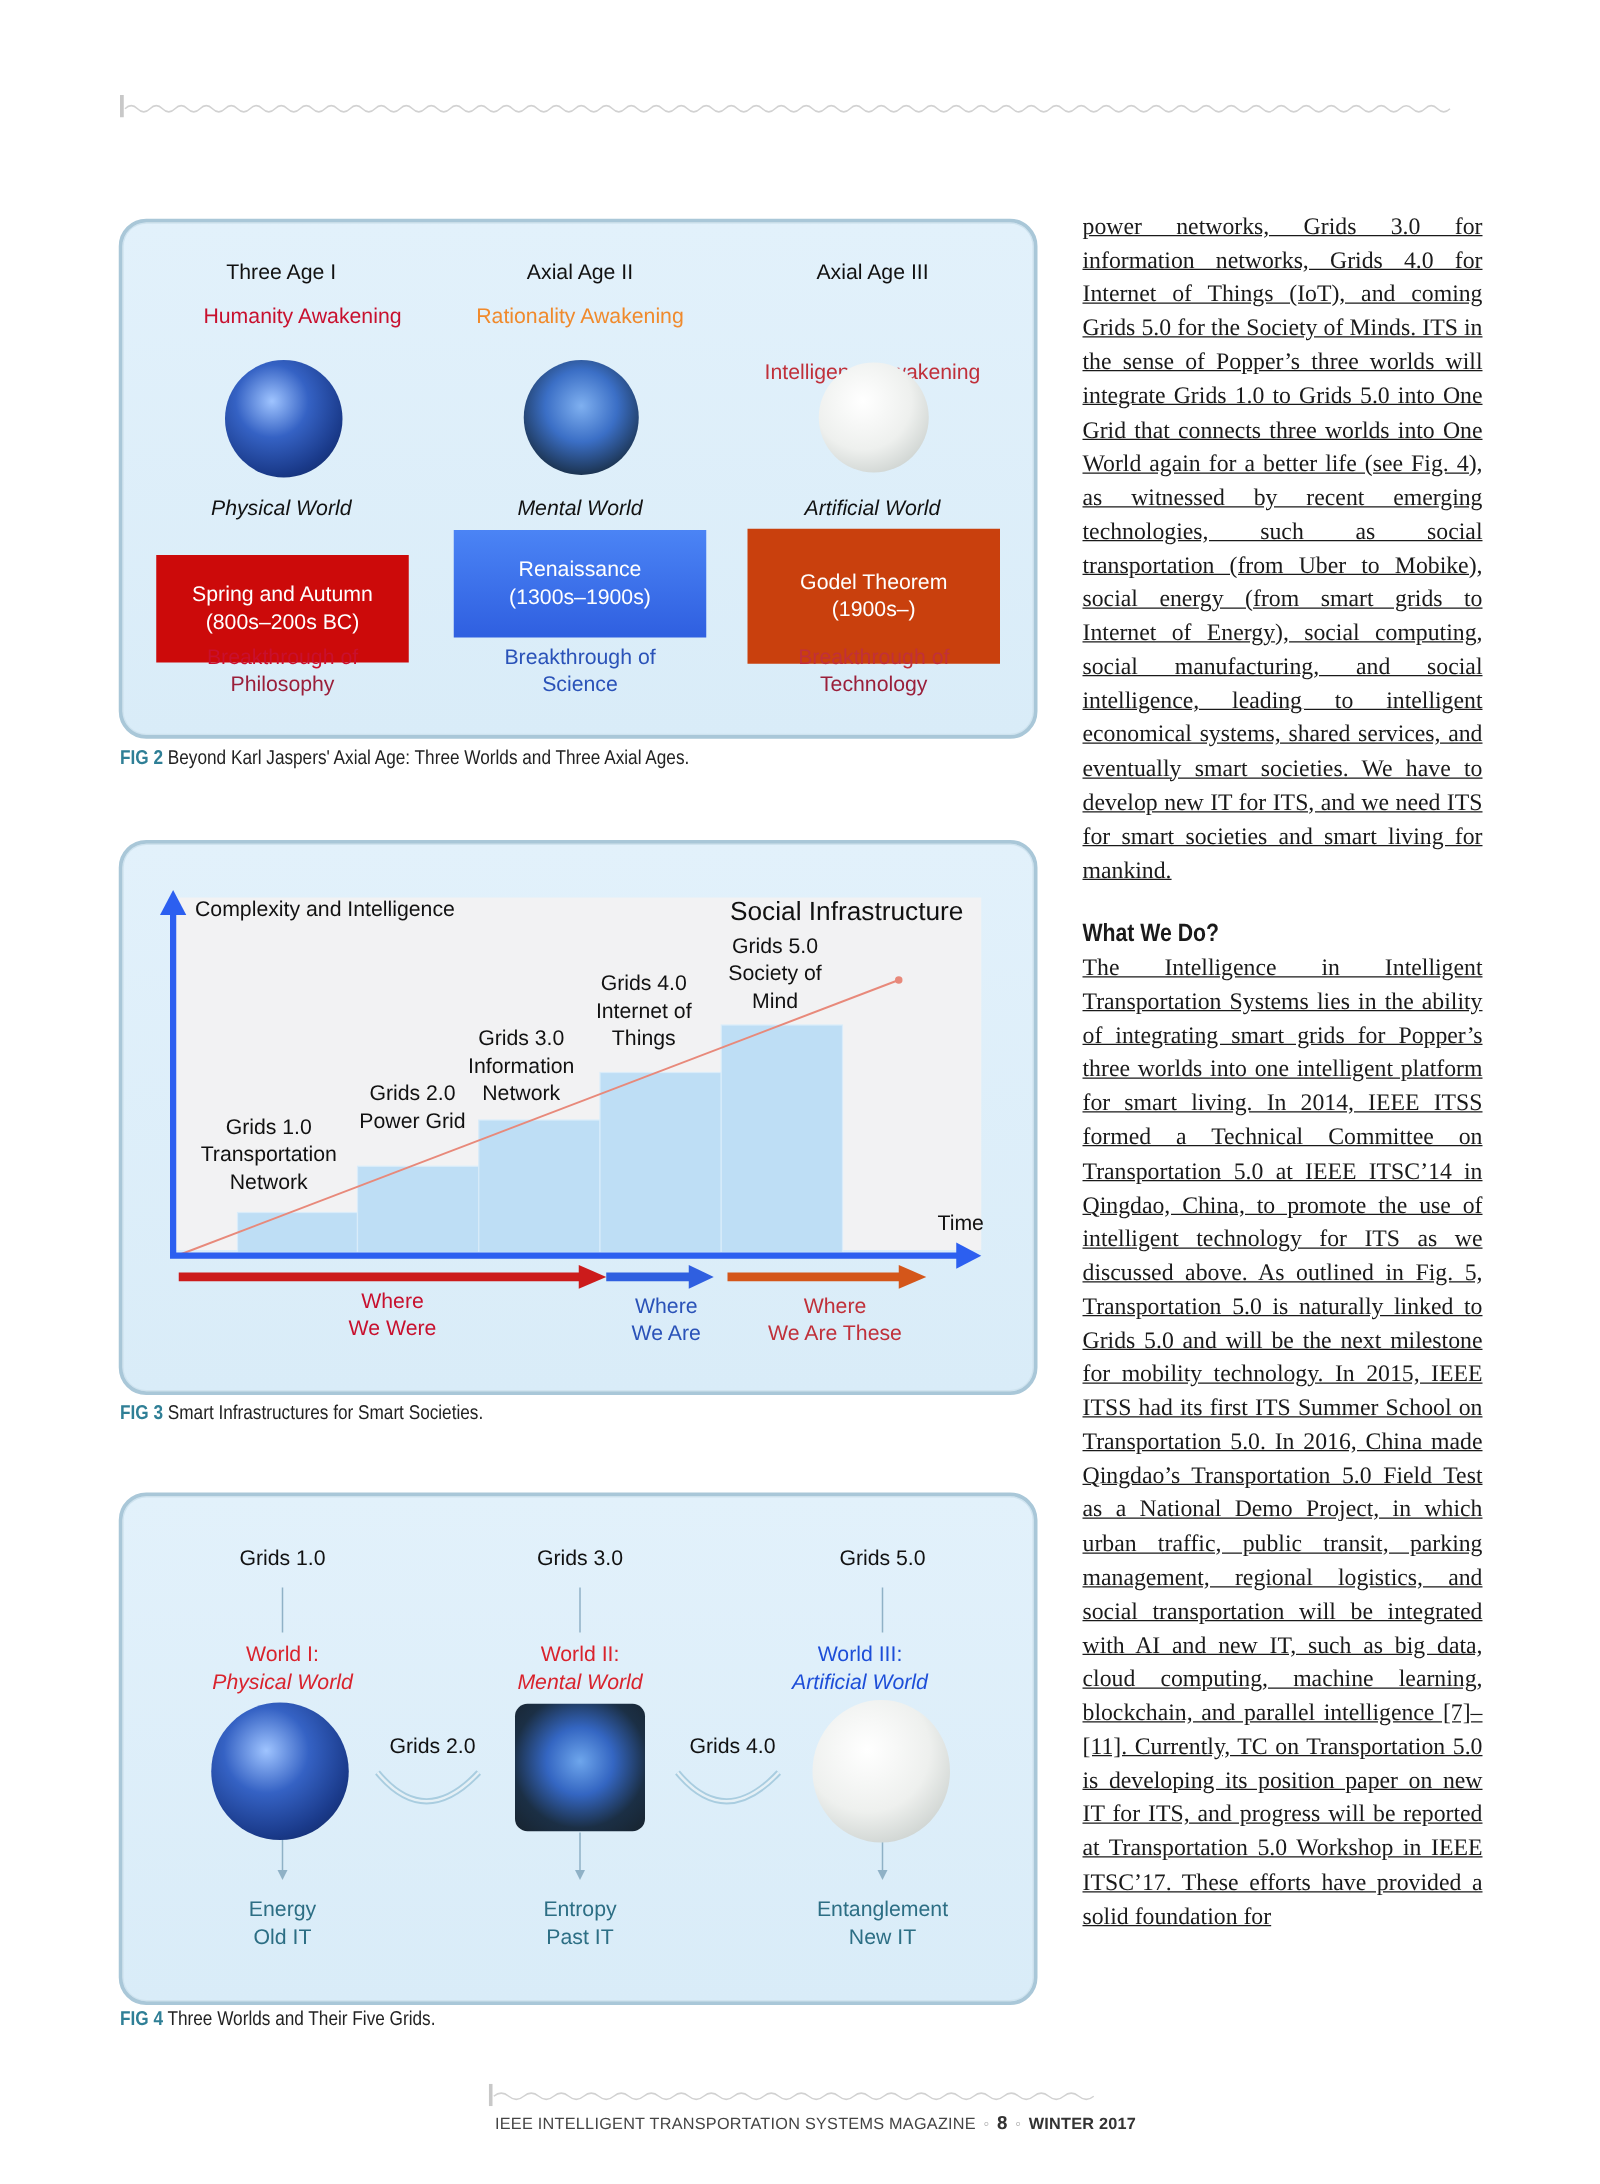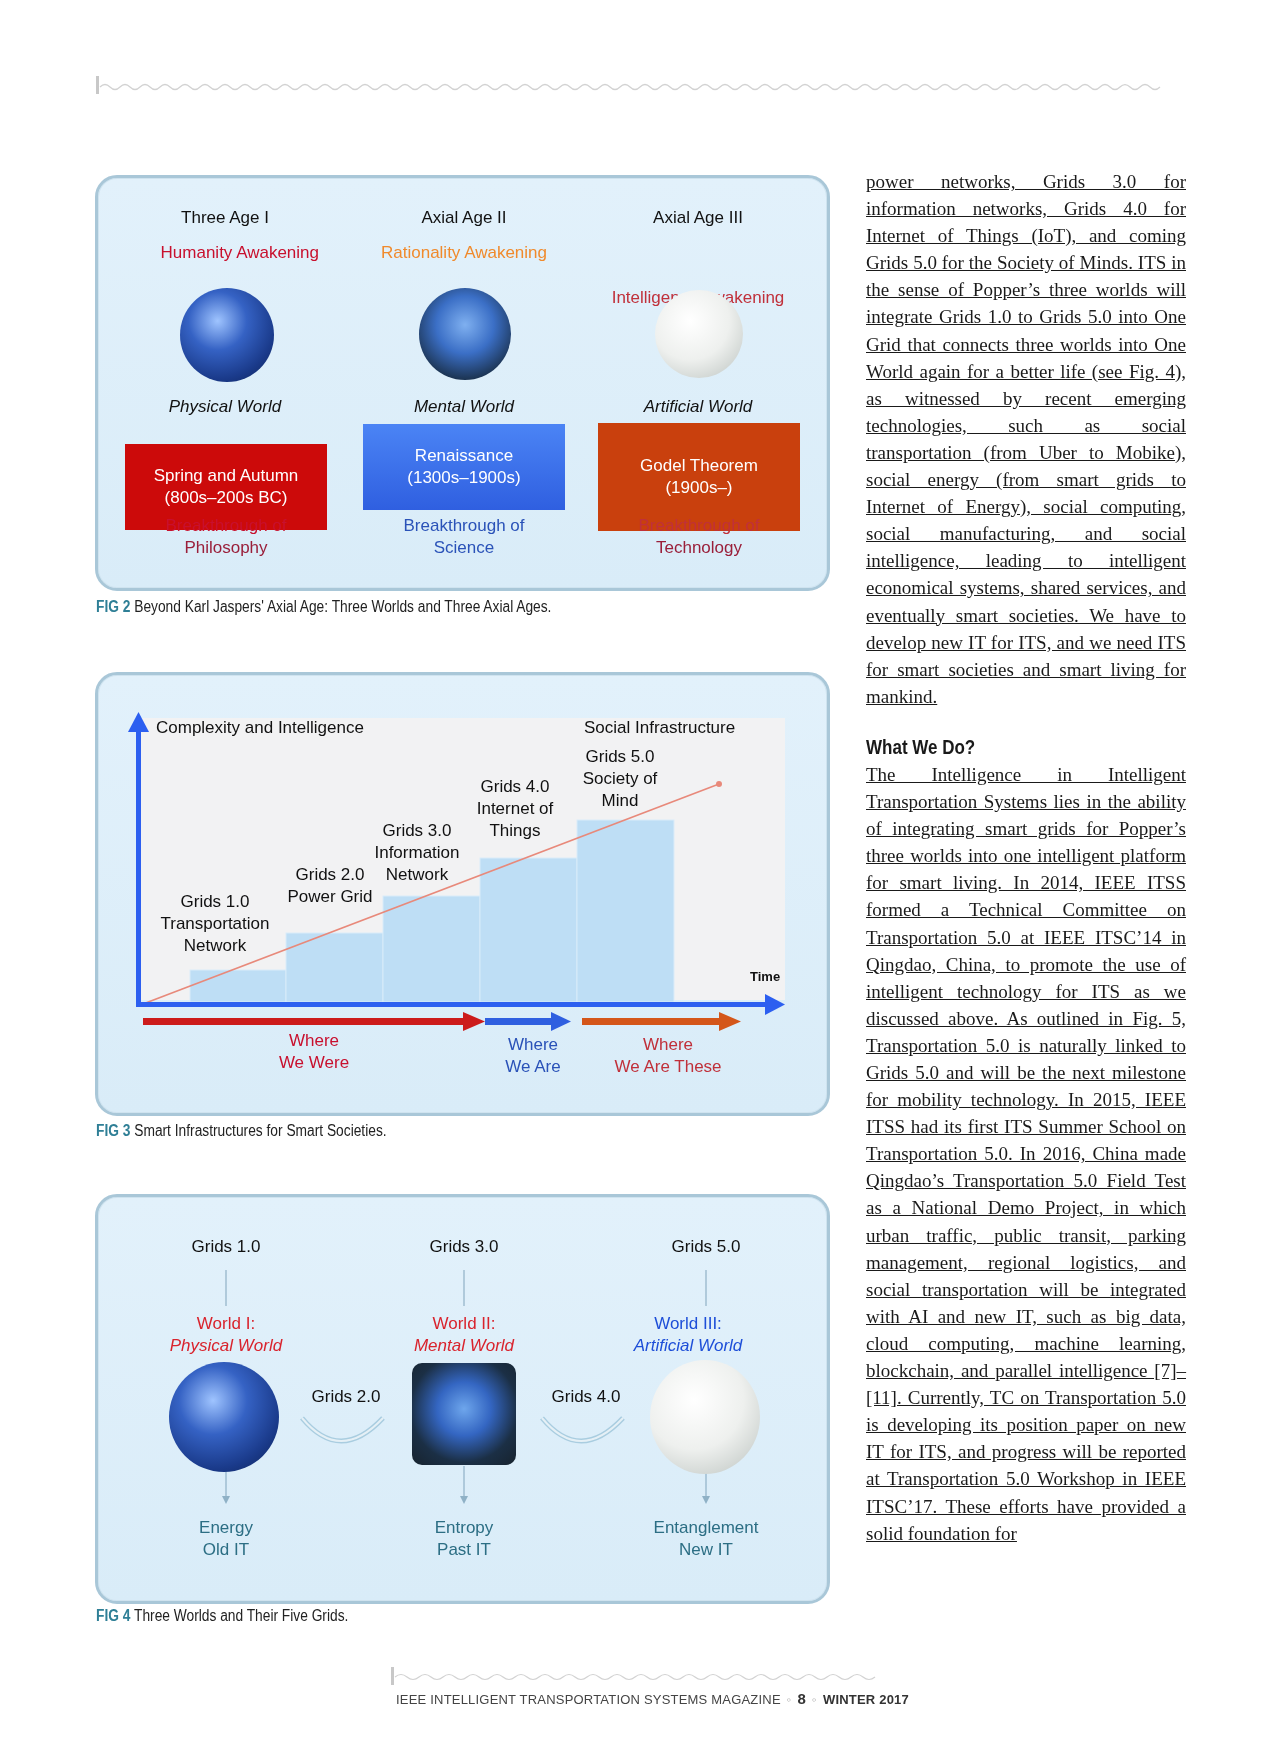--- a/index.html
+++ b/index.html
@@ -33,21 +33,21 @@
 <body>
 
 <svg class="wavy" style="left:96px;top:76px;width:1090px;height:18px;" viewBox="0 0 1090 18">
   <rect x="0" y="0" width="3" height="18" fill="#c8c8c8"></rect>
   <path d="M4 11 q5 -5 10 0 t10 0 t10 0 t10 0 t10 0 t10 0 t10 0 t10 0 t10 0 t10 0 t10 0 t10 0 t10 0 t10 0 t10 0 t10 0 t10 0 t10 0 t10 0 t10 0 t10 0 t10 0 t10 0 t10 0 t10 0 t10 0 t10 0 t10 0 t10 0 t10 0 t10 0 t10 0 t10 0 t10 0 t10 0 t10 0 t10 0 t10 0 t10 0 t10 0 t10 0 t10 0 t10 0 t10 0 t10 0 t10 0 t10 0 t10 0 t10 0 t10 0 t10 0 t10 0 t10 0 t10 0 t10 0 t10 0 t10 0 t10 0 t10 0 t10 0 t10 0 t10 0 t10 0 t10 0 t10 0 t10 0 t10 0 t10 0 t10 0 t10 0 t10 0 t10 0 t10 0 t10 0 t10 0 t10 0 t10 0 t10 0 t10 0 t10 0 t10 0 t10 0 t10 0 t10 0 t10 0 t10 0 t10 0 t10 0 t10 0 t10 0 t10 0 t10 0 t10 0 t10 0 t10 0 t10 0 t10 0 t10 0 t10 0 t10 0 t10 0 t10 0 t10 0 t10 0 t10 0 t10 0" stroke="#d2d2d2" stroke-width="1.2" fill="none"></path>
 </svg>
 
 <div class="fig-panel" style="left:95px;top:175px;width:735px;height:416px;"></div>
 
 <div class="abs c lbl" style="left:125px;top:208px;width:200px;">Three Age I</div>
-<div class="abs c lbl red" style="left:99px;top:243px;width:220px;text-align:right;">Humanity Awakening</div>
+<div class="abs c lbl red" style="left:132px;top:243px;width:220px;">Humanity Awakening</div>
 <div class="abs globe-earth" style="left:180px;top:288px;width:94px;height:94px;"></div>
 <div class="abs c lbl it" style="left:125px;top:397px;width:200px;">Physical World</div>
 <div class="box" style="left:125px;top:424px;width:202px;height:86px;background:#cc0a0a;margin-top:20px;">
   <span>Spring and Autumn</span>
   <span>(800s–200s BC)</span>
 </div>
 <div class="abs c lbl red" style="left:125px;top:515px;width:202px;line-height:22px;">
   <div>Breakthrough of</div>
   <div style="color:#9a1f3a;">Philosophy</div>
 </div>
@@ -106,22 +106,22 @@
 
   <rect x="48" y="346" width="325" height="7" fill="#cc1b1b"></rect>
   <polygon points="368,340 390,349.5 368,359" fill="#cc1b1b"></polygon>
   <rect x="390" y="346" width="70" height="7" fill="#2f5fe0"></rect>
   <polygon points="456,340 476,349.5 456,359" fill="#2f5fe0"></polygon>
   <rect x="487" y="346" width="140" height="7" fill="#d4561a"></rect>
   <polygon points="624,340 646,349.5 624,359" fill="#d4561a"></polygon>
 </svg>
 
 <div class="abs lbl" style="left:156px;top:718px;font-size:17px;">Complexity and Intelligence</div>
-<div class="abs lbl" style="left:584px;top:718px;font-size:17px;">Social Infrastructure</div>
-<div class="abs lbl" style="left:750px;top:969px;font-size:13px;font-weight:bold;">Time</div>
+<div class="abs lbl" style="left:584px;top:718px;font-size:21px;">Social Infrastructure</div>
+<div class="abs lbl" style="left:750px;top:969px;font-size:17px;">Time</div>
 
 <div class="abs c lbl" style="left:140px;top:891px;width:150px;line-height:22px;">
   <div>Grids 1.0</div>
   <div>Transportation</div>
   <div>Network</div>
 </div>
 <div class="abs c lbl" style="left:270px;top:864px;width:120px;line-height:22px;">
   <div>Grids 2.0</div>
   <div>Power Grid</div>
 </div>

